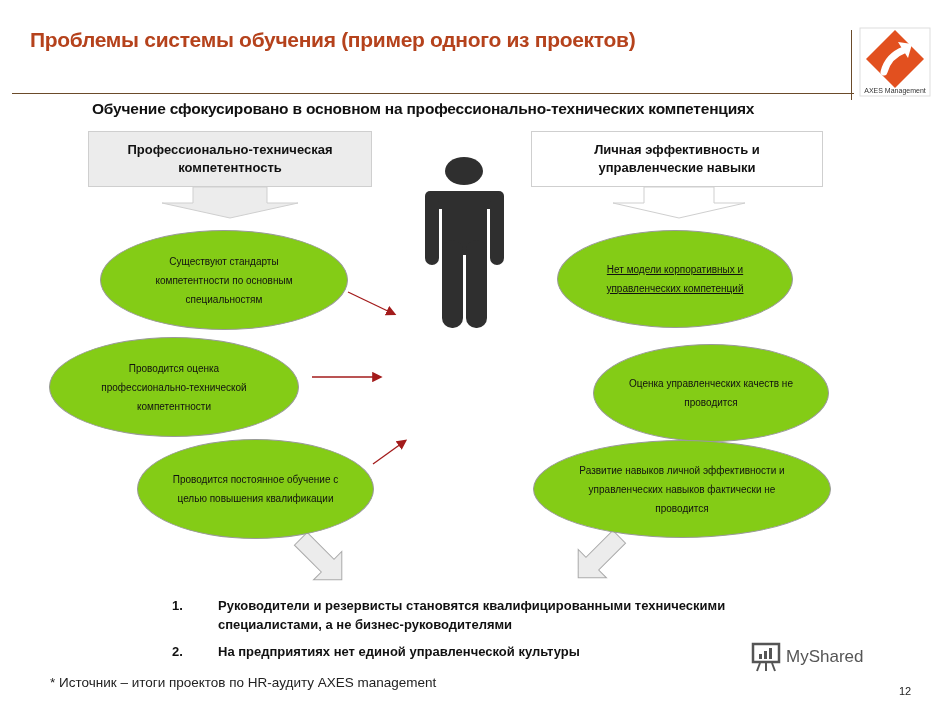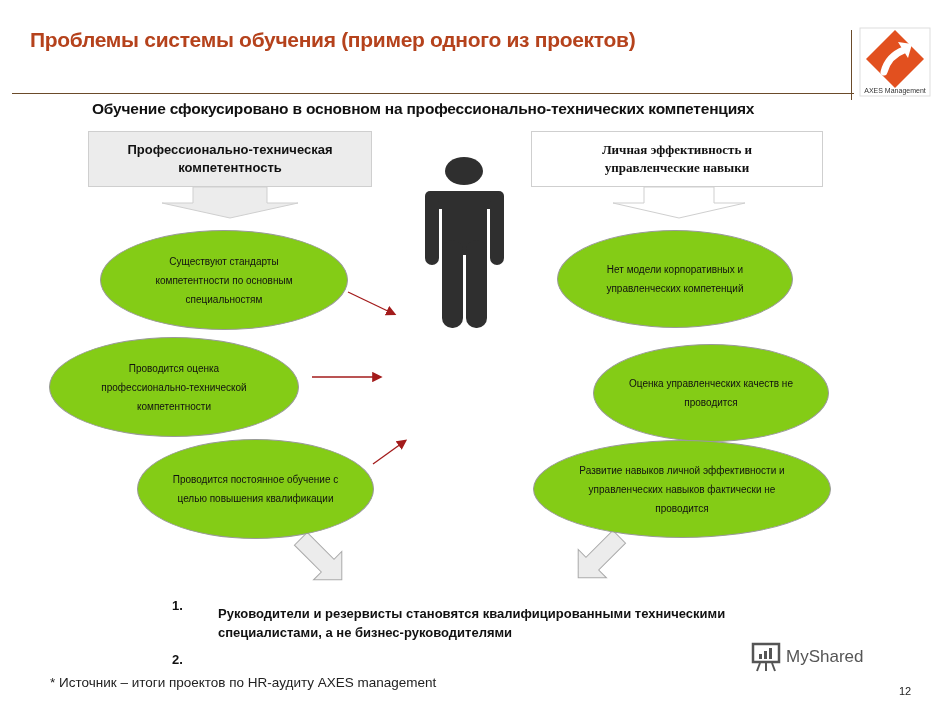--- a/index.html
+++ b/index.html
@@ -6,21 +6,21 @@
   body{width:940px;height:705px;position:relative;overflow:hidden;font-family:"Liberation Sans",sans-serif;color:#111;}
   .abs{position:absolute;}
   .title{left:30px;top:28px;font-size:21px;font-weight:bold;color:#B5421C;letter-spacing:-0.3px;white-space:nowrap;}
   .rule-h{left:12px;top:93px;width:842px;height:1px;background:#6b4b2a;}
   .rule-v{left:851px;top:30px;width:1px;height:70px;background:#6b4b2a;}
   .logo{left:858px;top:26px;width:74px;height:72px;}
   .logo-text{left:858px;top:87px;width:74px;font-size:7px;text-align:center;color:#333;}
   .subtitle{left:92px;top:100px;font-size:15.5px;font-weight:bold;white-space:nowrap;letter-spacing:-0.2px;}
   .cat{top:131px;height:56px;display:flex;align-items:center;justify-content:center;text-align:center;font-weight:bold;font-size:13px;line-height:18px;border:1px solid #cfcfcf;box-sizing:border-box;}
   .cat-left{left:88px;width:284px;background:#ececec;}
-  .cat-right{left:531px;width:292px;background:#fff;font-family:Liberation Serif, serif;}
+  .cat-right{left:531px;width:292px;background:#fff;}
   .ell{display:flex;align-items:center;justify-content:center;text-align:center;font-size:10px;line-height:19px;border:1px solid #9a9a9a;border-radius:50%;box-sizing:border-box;background:#84cc16;}
   .num-list{left:172px;top:596px;font-size:13px;font-weight:bold;line-height:19px;}
   .num-item{display:flex;}
   .num-item .n{width:46px;}
   .footnote{left:50px;top:675px;font-size:13.5px;color:#222;white-space:nowrap;}
   .watermark{left:748px;top:640px;display:flex;align-items:center;gap:4px;color:#555;font-size:17px;}
   .page-num{left:899px;top:685px;font-size:11px;color:#222;}
   svg.overlay{position:absolute;left:0;top:0;}
 </style>
 </head>
@@ -82,36 +82,37 @@
   <span style="max-width:160px;">Существуют стандарты компетентности по основным специальностям</span>
 </div>
 <div class="abs ell" style="left:49px;top:337px;width:250px;height:100px;">
   <span style="max-width:160px;">Проводится оценка профессионально-технической компетентности</span>
 </div>
 <div class="abs ell" style="left:137px;top:439px;width:237px;height:100px;">
   <span style="max-width:180px;">Проводится постоянное обучение с целью повышения квалификации</span>
 </div>
 
 <div class="abs ell" style="left:557px;top:230px;width:236px;height:98px;">
-  <span style="max-width:140px;">Нет модели корпоративных и управленческих компетенций</span>
+  <span style="max-width:140px;text-decoration:underline;">Нет модели корпоративных и управленческих компетенций</span>
 </div>
 <div class="abs ell" style="left:593px;top:344px;width:236px;height:98px;">
   <span style="max-width:190px;">Оценка управленческих качеств не проводится</span>
 </div>
 <div class="abs ell" style="left:533px;top:440px;width:298px;height:98px;">
   <span style="max-width:210px;">Развитие навыков личной эффективности и управленческих навыков фактически не проводится</span>
 </div>
 
 <div class="abs num-list">
   <div class="num-item">
     <span class="n">1.</span>
-    <span style="width:520px;margin-top:8px;">Руководители и резервисты становятся квалифицированными техническими специалистами, а не бизнес-руководителями</span>
+    <span style="width:520px;">Руководители и резервисты становятся квалифицированными техническими специалистами, а не бизнес-руководителями</span>
   </div>
   <div class="num-item" style="margin-top:8px;">
     <span class="n">2.</span>
+    <span>На предприятиях нет единой управленческой культуры</span>
   </div>
 </div>
 
 <div class="abs footnote">* Источник – итоги  проектов по HR-аудиту AXES management</div>
 
 <div class="abs watermark">
   <svg width="34" height="34" viewBox="0 0 34 34">
     <rect x="5" y="4" width="26" height="18" fill="none" stroke="#555" stroke-width="2.5"></rect>
     <rect x="11" y="14" width="3" height="5" fill="#555"></rect>
     <rect x="16" y="11" width="3" height="8" fill="#555"></rect>

